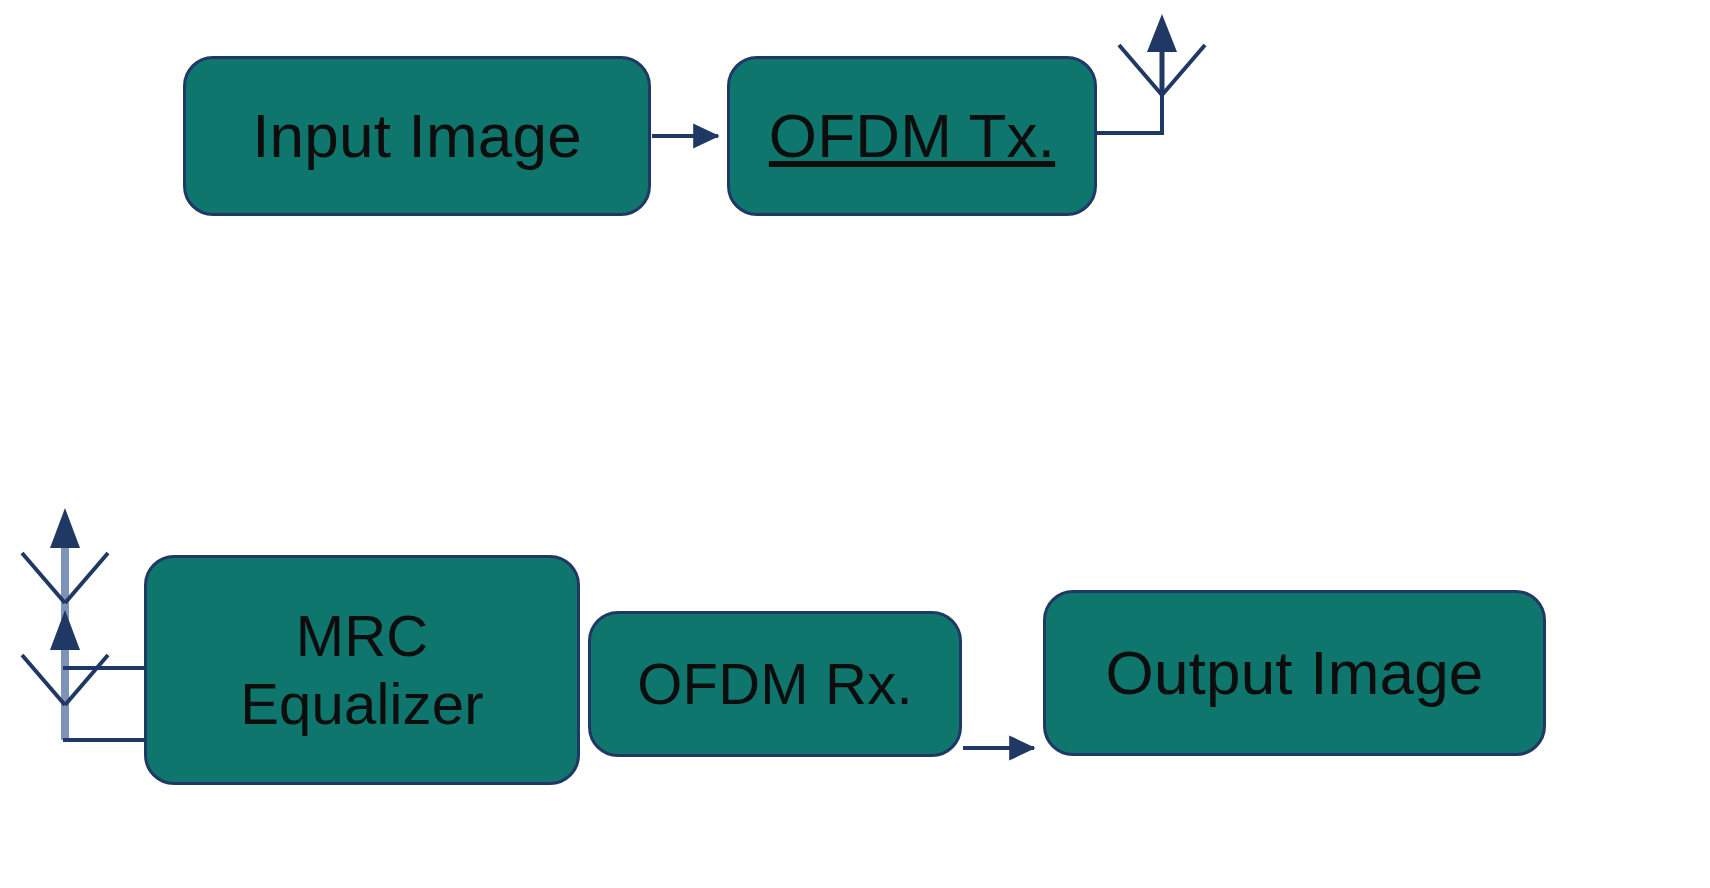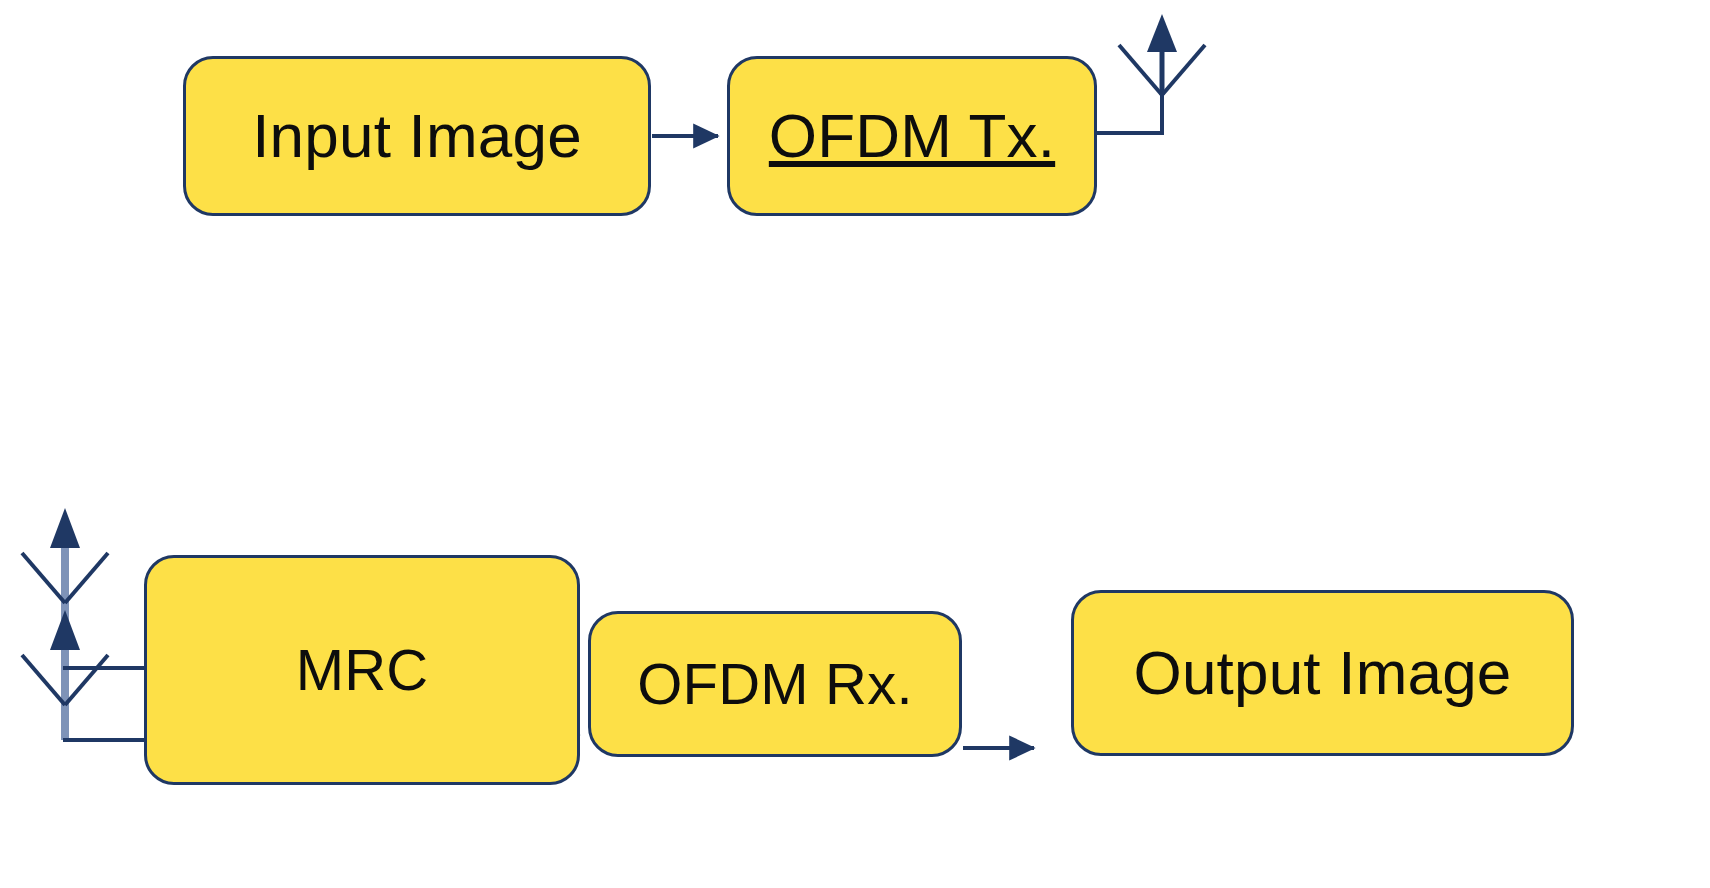--- a/index.html
+++ b/index.html
@@ -14,21 +14,21 @@
   #canvas {
     position: relative;
     width: 1710px;
     height: 888px;
     background: #ffffff;
     overflow: hidden;
   }
   .block {
     position: absolute;
     box-sizing: border-box;
-    background: #fde047;
+    background: #0f766e;
     border: 3px solid #1F3864;
     border-radius: 30px;
     display: flex;
     flex-direction: column;
     align-items: center;
     justify-content: center;
     color: #0D0D0D;
     text-align: center;
     line-height: 1.18;
     letter-spacing: 0.2px;
@@ -61,21 +61,20 @@
   #block-ofdm-rx {
     left: 588px;  top: 603px;
     width: 374px; height: 146px;
     font-size: 58px;
     margin-top: 8px;
   }
   #block-output-image {
     left: 1043px; top: 590px;
     width: 503px; height: 166px;
     font-size: 62px;
-    margin-left: 28px;
   }
 
   
   #wires {
     position: absolute;
     left: 0; top: 0;
     width: 1710px;
     height: 888px;
     pointer-events: none;
   }
@@ -144,20 +143,21 @@
   <div class="block" id="block-input-image">
     <span class="line">Input Image</span>
   </div>
 
   <div class="block" id="block-ofdm-tx">
     <span class="line">OFDM Tx.</span>
   </div>
 
   <div class="block" id="block-mrc-equalizer">
     <span class="line">MRC</span>
+    <span class="line">Equalizer</span>
   </div>
 
   <div class="block" id="block-ofdm-rx">
     <span class="line">OFDM Rx.</span>
   </div>
 
   <div class="block" id="block-output-image">
     <span class="line">Output Image</span>
   </div>
 

